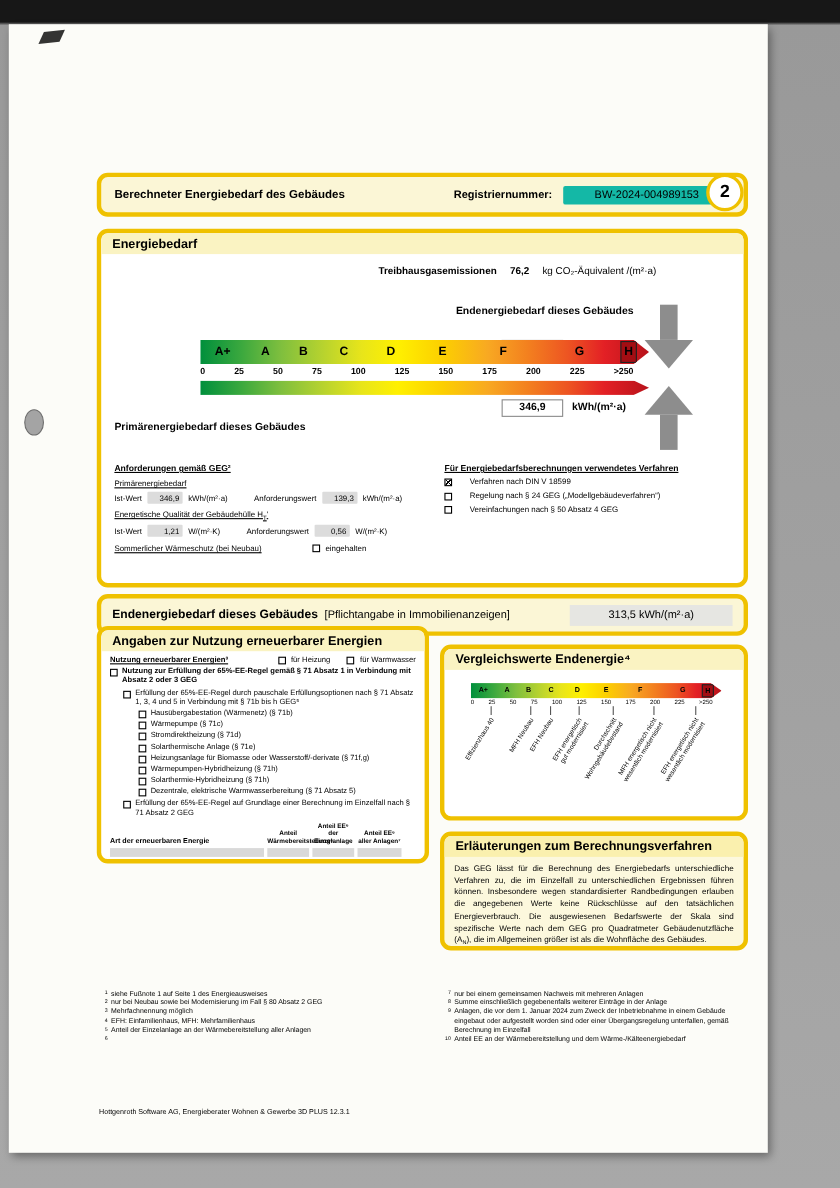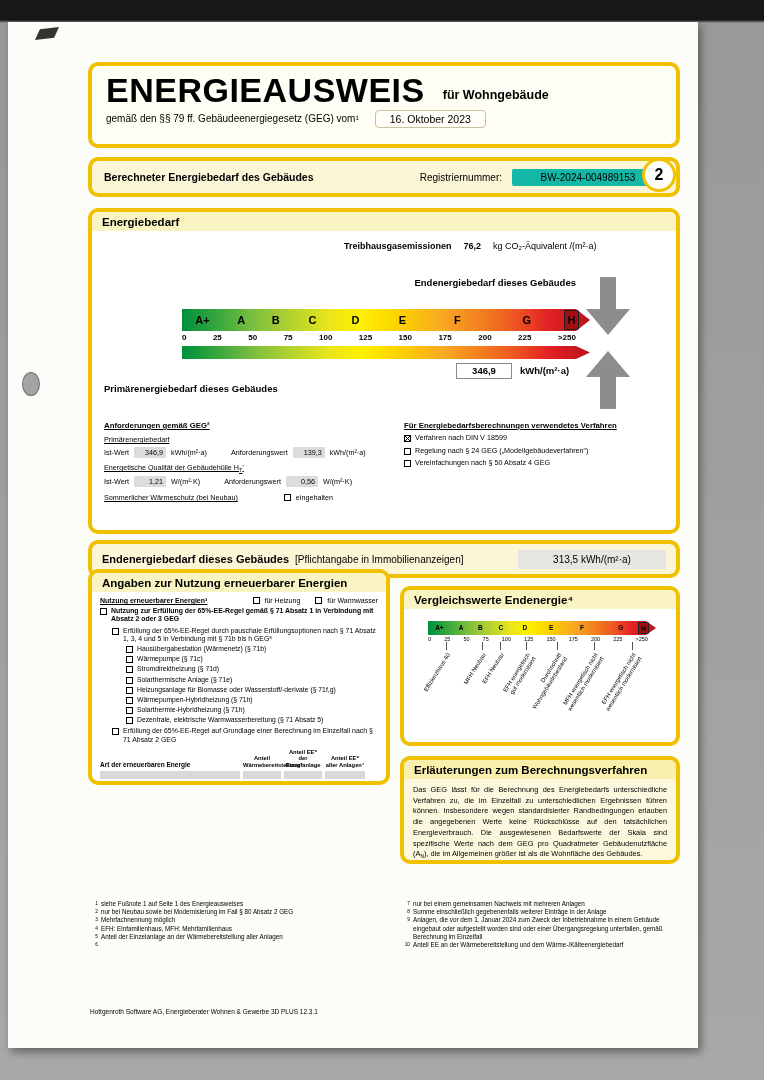--- a/index.html
+++ b/index.html
@@ -15,21 +15,21 @@
 
 #header-box{left:80px;top:40px;width:592px;height:86px;background:#fffef4;padding:7px 14px 0}
 #header-box h1{font-size:34px;letter-spacing:.5px;line-height:1.05}
 .title-row{display:flex;align-items:flex-end;gap:18px}
 .for-label{font-size:12.5px;font-weight:bold;margin-bottom:7px}
 .law-row{display:flex;align-items:center;gap:16px;font-size:10px;margin-top:1px}
 .date-field{border:1px solid #c8c29a;border-radius:4px;background:#fffef7;padding:2px 14px;font-size:10.5px}
 
 #registry-box{left:80px;top:135px;width:592px;height:40px;background:#fbf6d6;display:flex;align-items:center;padding:0 12px;gap:10px}
 #registry-box .lbl{font-size:10.5px;font-weight:bold}
-#registry-box .rlbl{font-size:10px;font-weight:normal;margin-left:auto}
+#registry-box .rlbl{font-size:10px;font-weight:bold;margin-left:auto}
 .rfield{background:#14b8a6;border-radius:2px;width:152px;text-align:center;font-size:10px;padding:3px 0}
 .badge{position:absolute;left:634px;top:136px;width:34px;height:34px;border:3px solid #efc100;border-radius:50%;background:#fff;text-align:center;line-height:28px;font-weight:bold;font-size:16px}
 
 #energie-box{left:80px;top:186px;width:592px;height:326px}
 .scale-area{position:relative;height:182px;margin:2px 12px 0}
 .ghg{position:absolute;top:8px;left:240px;display:flex;gap:12px;font-size:9px}
 .end-label{position:absolute;top:44px;left:0;width:472px;text-align:right;font-weight:bold;font-size:9.5px}
 .prim-label{position:absolute;top:150px;left:0;width:472px;font-weight:bold;font-size:9.5px}
 .vrow{position:absolute;left:0;width:100%;height:18px}
 .vrow1{top:76px}.vrow2{top:130px}
@@ -53,21 +53,21 @@
 .anf-left{flex:0 0 296px}
 .anf-right{flex:1;padding-left:4px}
 .ttl{font-size:7.8px;font-weight:bold;text-decoration:underline}
 .sub-ul{text-decoration:underline;margin-top:5px;display:inline-block}
 .iw-row{display:flex;align-items:center;gap:5px;margin:3px 0 1px}
 .gf{background:#dcdcdc;min-width:32px;text-align:right;padding:1px 3px;border-radius:1px}
 .sommer{display:flex;align-items:center;gap:5px;margin-top:6px}
 .sommer .gap{width:36px}
 .cb{width:7px;height:7px;border:1px solid #000;background:#fff;flex:0 0 auto;display:inline-block}
 .cb.checked{background-image:linear-gradient(45deg,transparent 42%,#000 42%,#000 58%,transparent 58%),linear-gradient(135deg,transparent 42%,#000 42%,#000 58%,transparent 58%)}
-.vf-row{display:flex;gap:4px;margin-top:4px;line-height:1.2;align-items:flex-start}
+.vf-row{display:flex;gap:16px;margin-top:4px;line-height:1.2;align-items:flex-start}
 .vf-row .cb{margin-top:1px}
 
 #pflicht-box{left:80px;top:518px;width:592px;height:38px;background:#fbf6d6;display:flex;align-items:center;padding:0 10px;gap:6px}
 .pl1{font-size:11px;font-weight:bold}
 .pl2{font-size:10px}
 .pfield{margin-left:auto;background:#e6e6e2;width:148px;text-align:center;font-size:10px;padding:4px 0}
 
 #erneuerbar-box{left:80px;top:547px;width:302px;height:216px}
 .rbody{padding:5px 8px 0;font-size:7px}
 .rhead{display:flex;align-items:center;gap:5px;font-size:7px}
@@ -112,30 +112,20 @@
 .footer{position:absolute;left:82px;top:986px;font-size:6.5px}
 sub{font-size:5.5px}
 </style>
 </head>
 <body>
 
 <div class="page">
   <div class="corner-mark"></div>
   <div class="hole"></div>
 
-  <div class="box" id="header-box">
-    <div class="title-row">
-      <h1>ENERGIEAUSWEIS</h1>
-      <span class="for-label">für Wohngebäude</span>
-    </div>
-    <div class="law-row">
-      <span>gemäß den §§ 79 ff. Gebäudeenergiegesetz (GEG) vom¹</span>
-      <span class="date-field">16. Oktober 2023</span>
-    </div>
-  </div>
 
   <div class="box" id="registry-box">
     <span class="lbl">Berechneter Energiebedarf des Gebäudes</span>
     <span class="rlbl">Registriernummer:</span>
     <span class="rfield">BW-2024-004989153</span>
   </div>
   <div class="badge">2</div>
 
   <div class="box" id="energie-box">
     <div class="band">Energiebedarf</div>

